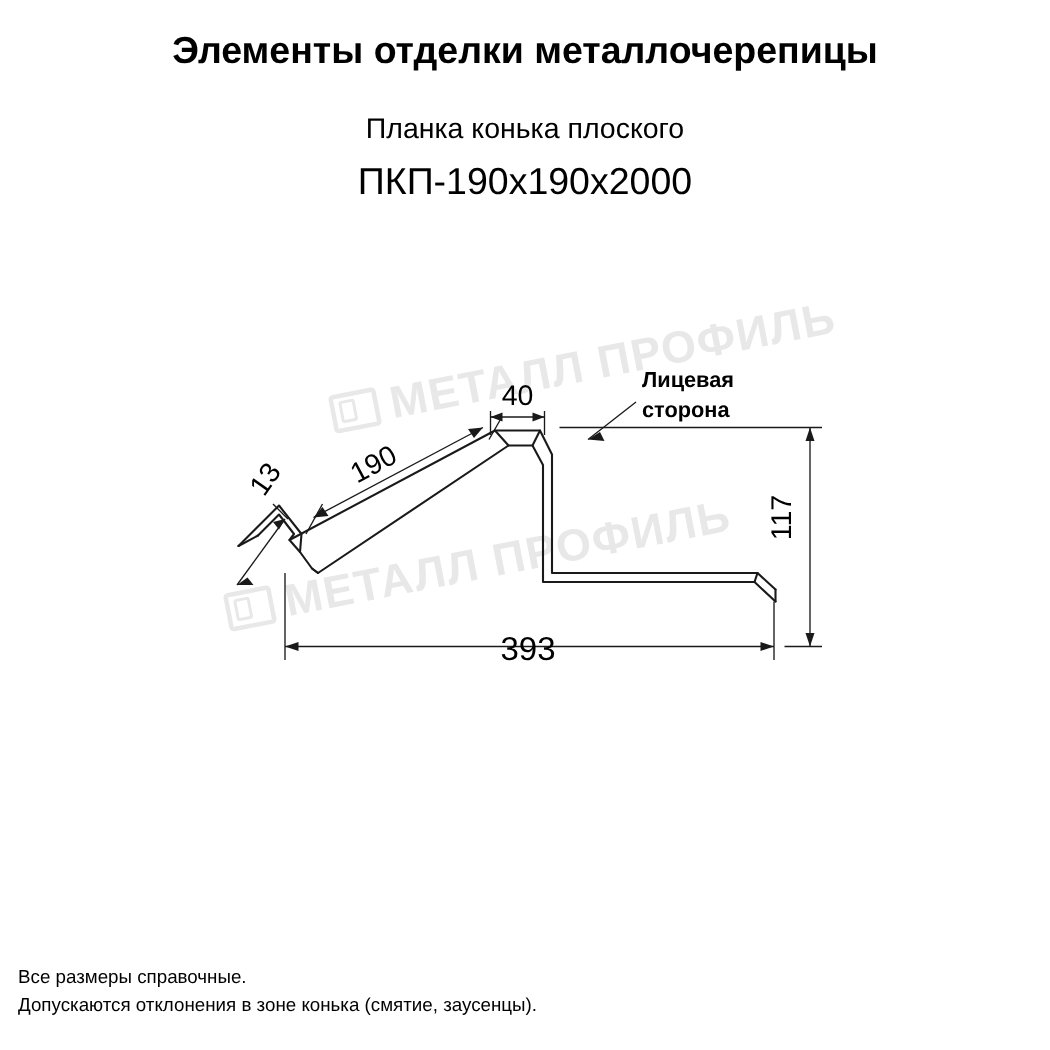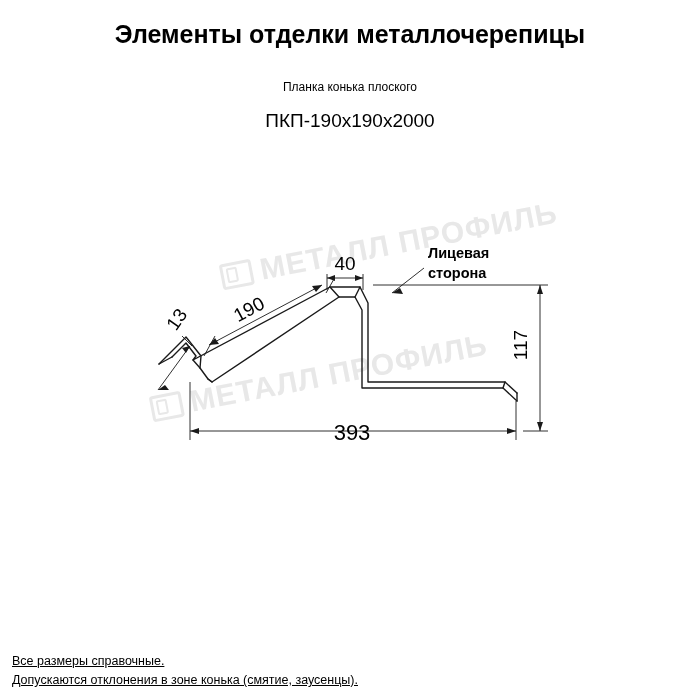--- a/index.html
+++ b/index.html
@@ -27,45 +27,44 @@
     width: 700px;
     text-align: center;
   }
   .title-main {
     font-size: 25px;
     font-weight: bold;
     letter-spacing: 0px;
     line-height: 32px;
   }
   .title-sub {
-    font-size: 12px;
+    font-size: 19px;
     margin-top: 24px;
     line-height: 26px;
     text-align: center;
   }
   .title-code {
-    font-size: 19px;
+    font-size: 25px;
     margin-top: 8px;
     line-height: 26px;
   }
   .drawing {
     position: absolute;
     top: 160px;
     left: 0;
     width: 700px;
     height: 330px;
     text-decoration: underline;
   }
   .footer {
     position: absolute;
     left: 12px;
-    bottom: 10px;
+    bottom: 20px;
     font-size: 12.5px;
     line-height: 19px;
-    text-decoration: underline;
   }
   .footer div {
     white-space: nowrap;
   }
   .wm {
     position: absolute;
     font-family: "Liberation Sans", sans-serif;
     font-weight: bold;
     color: #e8e8e8;
     font-size: 30px;

